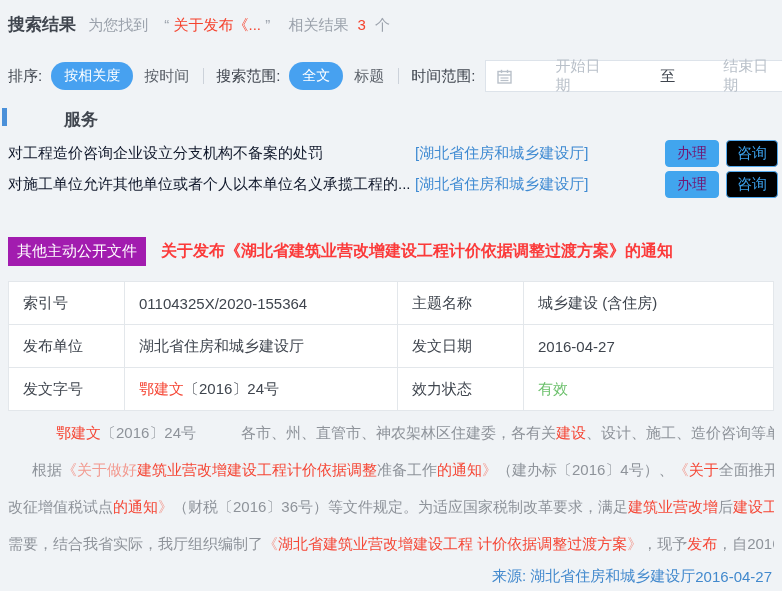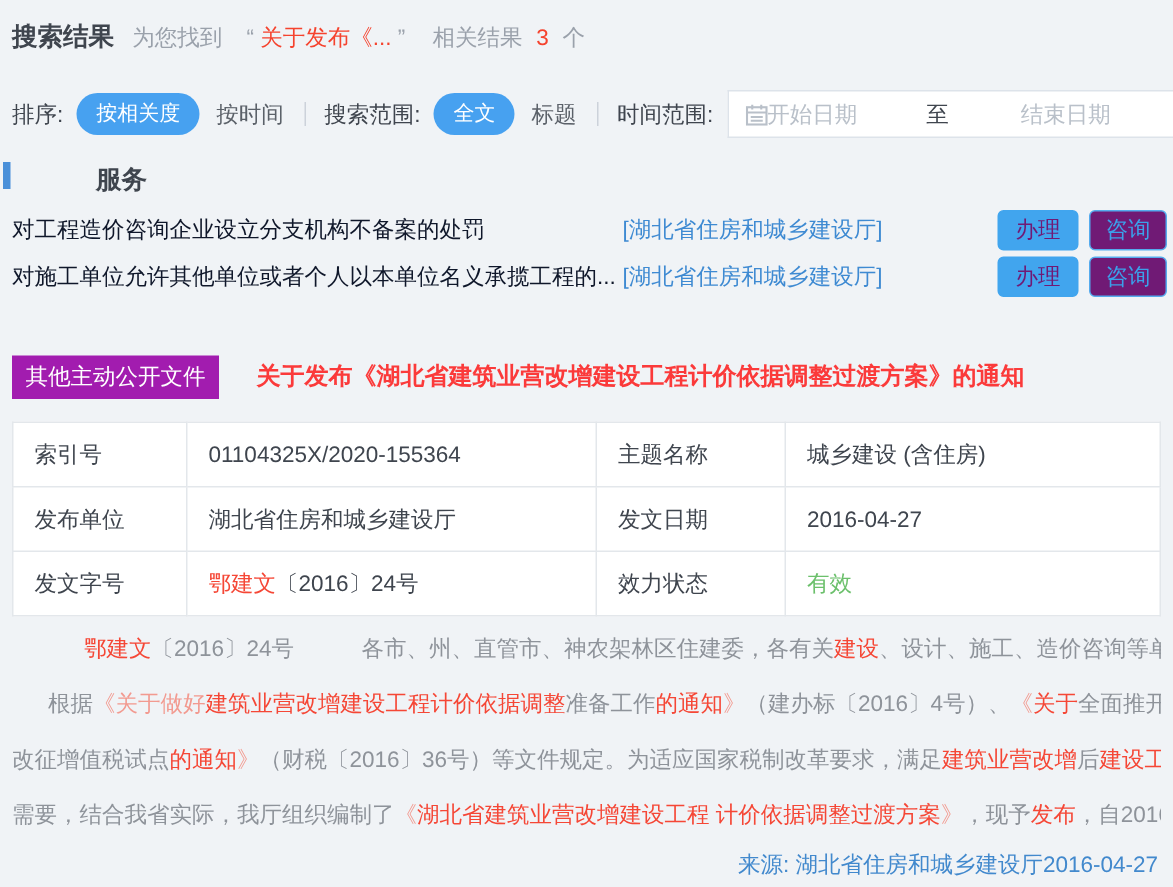--- a/index.html
+++ b/index.html
@@ -18,38 +18,38 @@
   .sh-red{color:#f5432e;}
   .sh-count{color:#f5432e;margin:0 5px;}
   
   .filter-bar{margin-top:24px;padding-left:8px;display:flex;align-items:center;height:32px;}
   .f-label{color:#3f454e;margin-right:9px;}
   .pill{background:#47a1f0;color:#fff;border-radius:15px;padding:5px 13px;margin-right:11px;font-size:14px;cursor:pointer;}
   .f-opt{color:#5b6169;margin-right:10px;cursor:pointer;}
   .sep{width:1px;height:16px;background:#ccd2da;margin:0 12px 0 4px;}
   .date-box{flex:1;background:#fff;border:1px solid #dde3ea;border-right:none;height:30px;display:flex;align-items:center;padding-left:11px;color:#b9c0c9;}
   .cal-icon{width:15px;height:15px;display:inline-block;}
-  .dp-start{}
+  .dp-start{margin-left:44px;}
   .dp-to{margin-left:46px;color:#3f454e;}
   .dp-end{margin-left:48px;}
   
   .sec-header{margin:16px 0 0 2px;display:flex;align-items:flex-start;gap:48px;}
   .sec-bar{width:5px;height:18px;background:#4a90d9;margin-right:9px;}
   .sec-title{font-weight:bold;font-size:17px;color:#3f454e;}
   .svc-rows{margin-top:7px;}
   .svc-row{display:flex;align-items:center;height:31px;padding:0 4px 0 8px;}
   .svc-name{width:407px;color:#0f172a;white-space:nowrap;overflow:hidden;}
   .svc-org{color:#3e8ad2;cursor:pointer;white-space:nowrap;}
   .svc-btns{margin-left:auto;display:flex;gap:7px;}
   .btn-fill{background:#41a5ee;color:#701a75;border:1px solid #41a5ee;border-radius:4px;padding:3px 11px;font-size:15px;cursor:pointer;}
-  .btn-line{background:#701a75;color:#3ba0ea;border:1px solid #55abee;border-radius:4px;padding:3px 10px;font-size:15px;cursor:pointer;}
+  .btn-line{background:#000000;color:#3ba0ea;border:1px solid #55abee;border-radius:4px;padding:3px 10px;font-size:15px;cursor:pointer;}
   
   .doc-head{display:flex;align-items:center;padding:0 8px;margin-top:37px;white-space:nowrap;}
   .badge{background:#a21caf;color:#fff;padding:5px 9px;font-size:15px;flex:none;}
-  .doc-title{color:#fb3a3a;font-weight:bold;font-size:16px;margin-left:25px;overflow:hidden;}
+  .doc-title{color:#fb3a3a;font-weight:bold;font-size:16px;margin-left:15px;overflow:hidden;}
   table.meta{border-collapse:collapse;margin:15px 8px 0;background:#fff;table-layout:fixed;width:766px;}
   table.meta td{border:1px solid #e3e7eb;height:42px;padding:0 0 0 14px;font-size:15px;white-space:nowrap;overflow:hidden;}
   td.w-lab1{width:101px;}
   td.w-val1{width:258px;}
   td.w-lab2{width:111px;}
   .c-dark{color:#3f454e;}
   .c-gray{color:#8e939a;}
   .c-red{color:#f54736;}
   .c-salmon{color:#f29a90;}
   .c-green{color:#6cc06c;}

